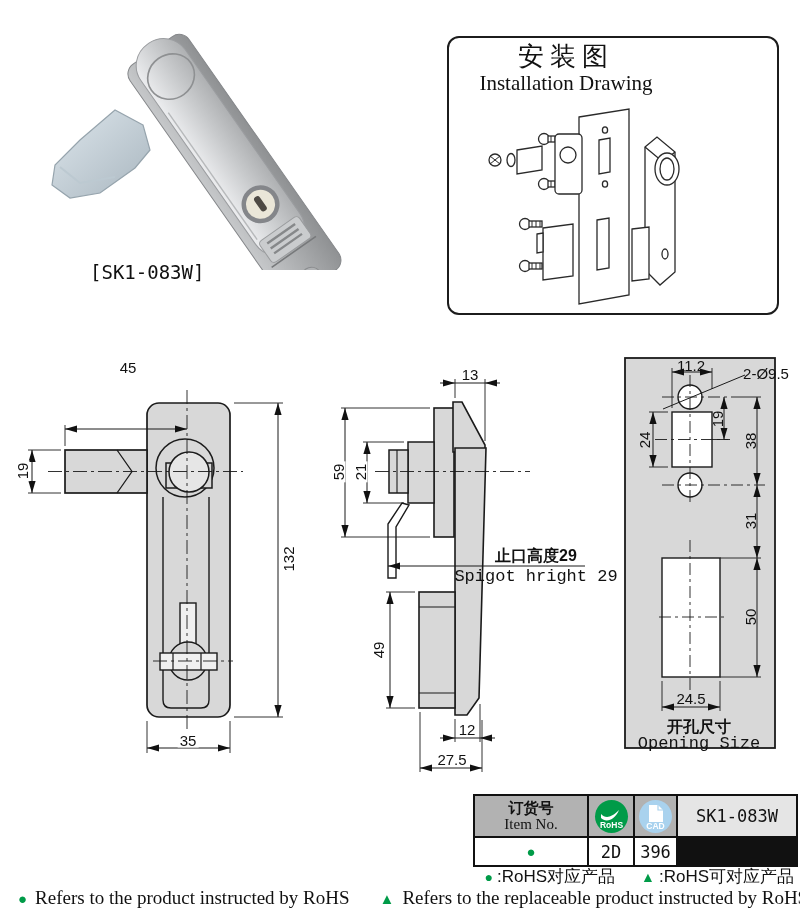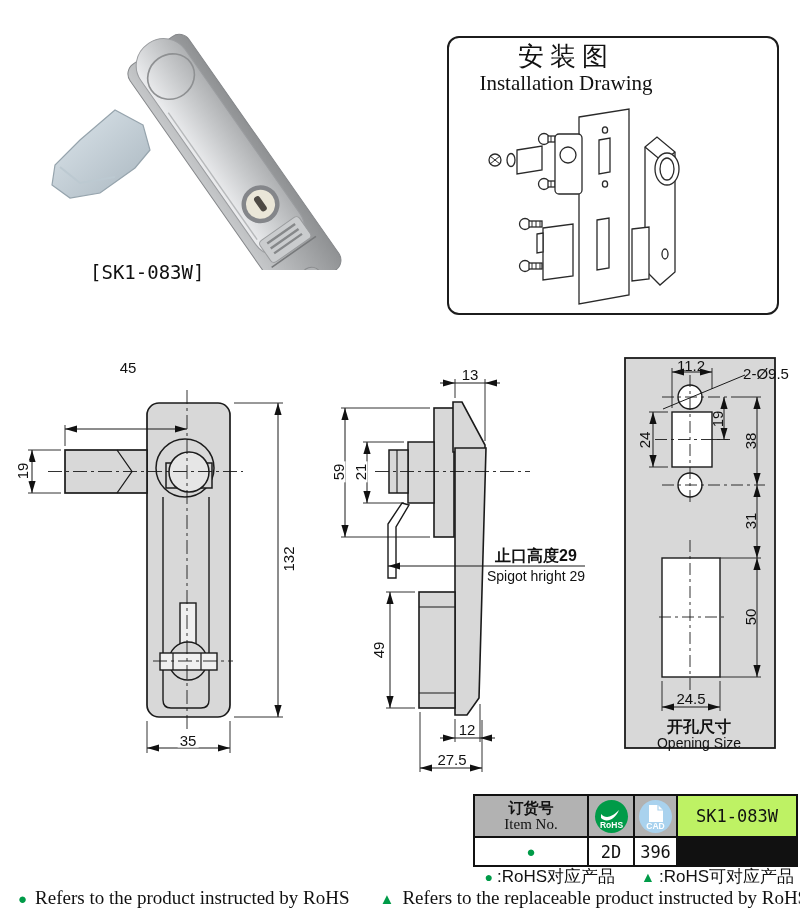--- a/index.html
+++ b/index.html
@@ -14,28 +14,28 @@
   #install-box{position:absolute;left:447px;top:36px;width:332px;height:279px;
       border:2.5px solid #1c1c1c;border-radius:12px;box-sizing:border-box;}
   #install-titles{position:absolute;left:8px;top:4px;width:218px;text-align:center;}
   #install-zh{font-size:26px;letter-spacing:6px;line-height:1.15;}
   #install-en{font-size:21px;line-height:1.05;font-family:"Liberation Serif",serif;}
   
   #photo-label{position:absolute;left:90px;top:261px;font:19px "DejaVu Sans Mono",monospace;text-align:center;}
   
   .note-zh{position:absolute;transform:translate(-50%,-50%);font-size:16px;font-weight:bold;
            white-space:nowrap;line-height:1;}
-  .note-en{position:absolute;transform:translate(-50%,-50%);font-size:14px;white-space:nowrap;
-           font-family:Liberation Sans, sans-serif;line-height:1;}
+  .note-en{position:absolute;transform:translate(-50%,-50%);font-size:17px;white-space:nowrap;
+           font-family:Liberation Mono, monospace;line-height:1;}
   
   #spec-table{position:absolute;left:473px;top:794px;border:2.5px solid #111;background:#111;
       display:grid;grid-template-columns:112px 44px 41px 118px;grid-template-rows:40px 27px;gap:2px;text-align:center;}
   .cell{display:flex;align-items:center;justify-content:center;flex-direction:column;background:#fff;}
   .hdr{background:#b2b2b2;}
-  .c-item{background:#bef264;}
+  .c-item{background:#e5e5e5;}
   .hdr .l1{font-size:15px;font-weight:bold;line-height:1.1;}
   .hdr .l2{font-size:15px;font-family:"Liberation Serif",serif;line-height:1.1;}
   .rowtxt{font:17px "DejaVu Sans Mono",monospace;}
   .gdot{color:#009b48;font-size:15px;line-height:1;}
   
   #legend{position:absolute;top:865px;right:6px;display:flex;align-items:center;gap:4px;
           font-size:17px;white-space:nowrap;}
   #legend .sp{width:18px;}
   #legend .g{color:#009b48;font-size:14px;}
   #footer{position:absolute;left:18px;top:887px;display:flex;align-items:center;gap:8px;

